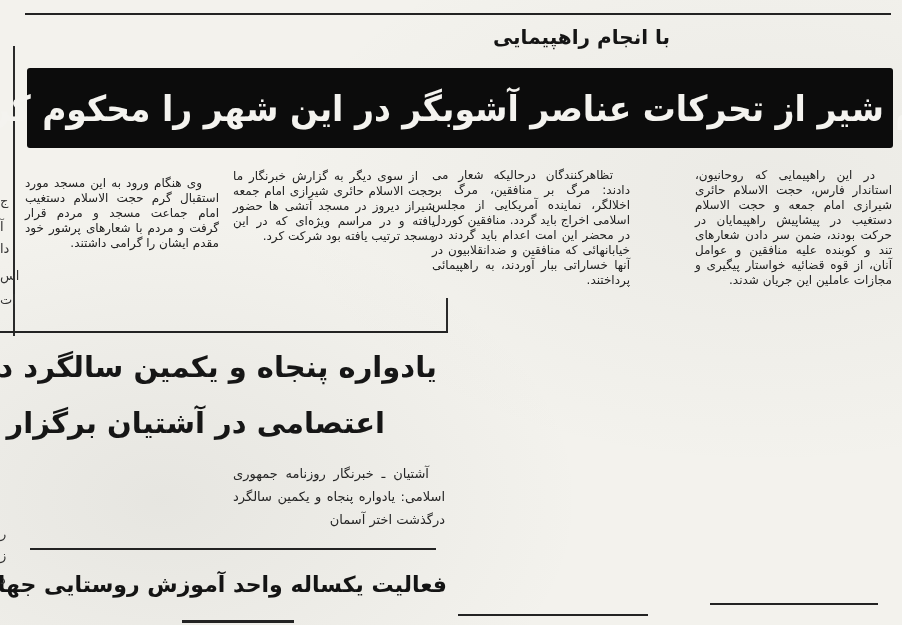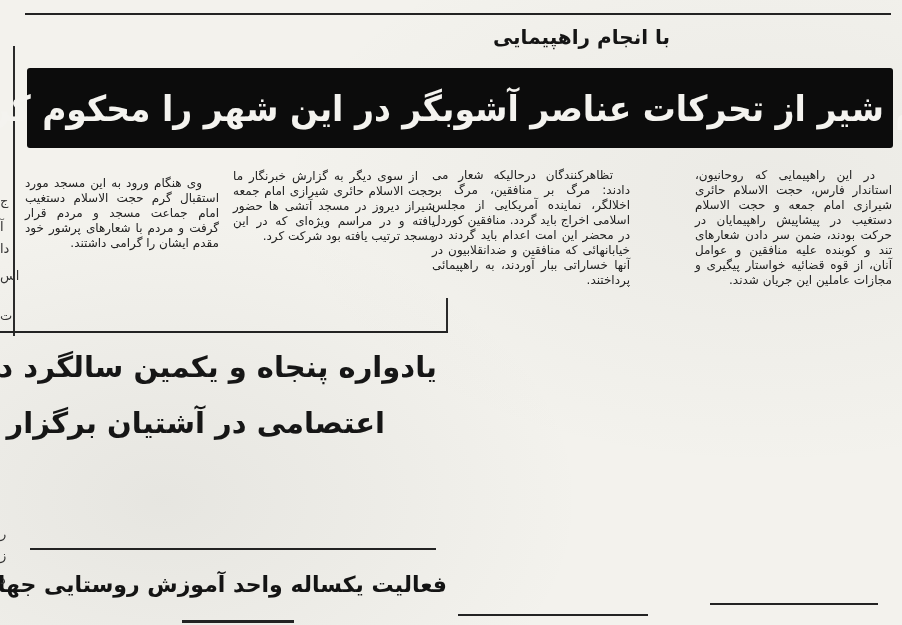--- a/index.html
+++ b/index.html
@@ -90,28 +90,29 @@
     <p>وی هنگام ورود به این مسجد مورد استقبال گرم حجت الاسلام دستغیب امام جماعت مسجد و مردم قرار گرفت و مردم با شعارهای پرشور خود مقدم ایشان را گرامی داشتند.</p>
   </div>
 
   <div class="hrule" style="left:0px;top:331px;width:448px;height:2px;"></div>
 
   <div class="vrule" style="left:446px;top:298px;width:2px;height:33px;"></div>
 
   <div class="mem-headline" style="right:465px;top:350px;">یادواره پنجاه و یکمین سالگرد درگذشت</div>
   <div class="mem-headline" style="right:517px;top:406px;">اعتصامی در آشتیان برگزار شد</div>
 
+  <div class="sub-col" style="left:233px;top:462px;width:212px;text-indent:16px;">آشتیان ـ خبرنگار روزنامه جمهوری اسلامی: یادواره پنجاه و یکمین سالگرد درگذشت اختر آسمان</div>
 
   <div class="hrule" style="left:30px;top:548px;width:406px;height:2px;"></div>
 
   <div class="jahad-headline">فعالیت یکساله واحد آموزش روستایی جهاد</div>
   <div class="hrule" style="left:182px;top:620px;width:112px;height:3px;"></div>
 
   <div class="fragment" style="left:0px;top:193px;">ج</div>
   <div class="fragment" style="left:0px;top:219px;">آ</div>
   <div class="fragment" style="left:0px;top:241px;">دا</div>
   <div class="fragment" style="left:0px;top:268px;">اس</div>
-  <div class="fragment" style="left:0px;top:308px;">ات</div>
+  <div class="fragment" style="left:0px;top:292px;">ات</div>
   <div class="fragment" style="left:0px;top:526px;">ر</div>
   <div class="fragment" style="left:0px;top:548px;">ز</div>
   <div class="fragment" style="left:0px;top:572px;">د</div>
 
 </div>
 
 </body></html>

